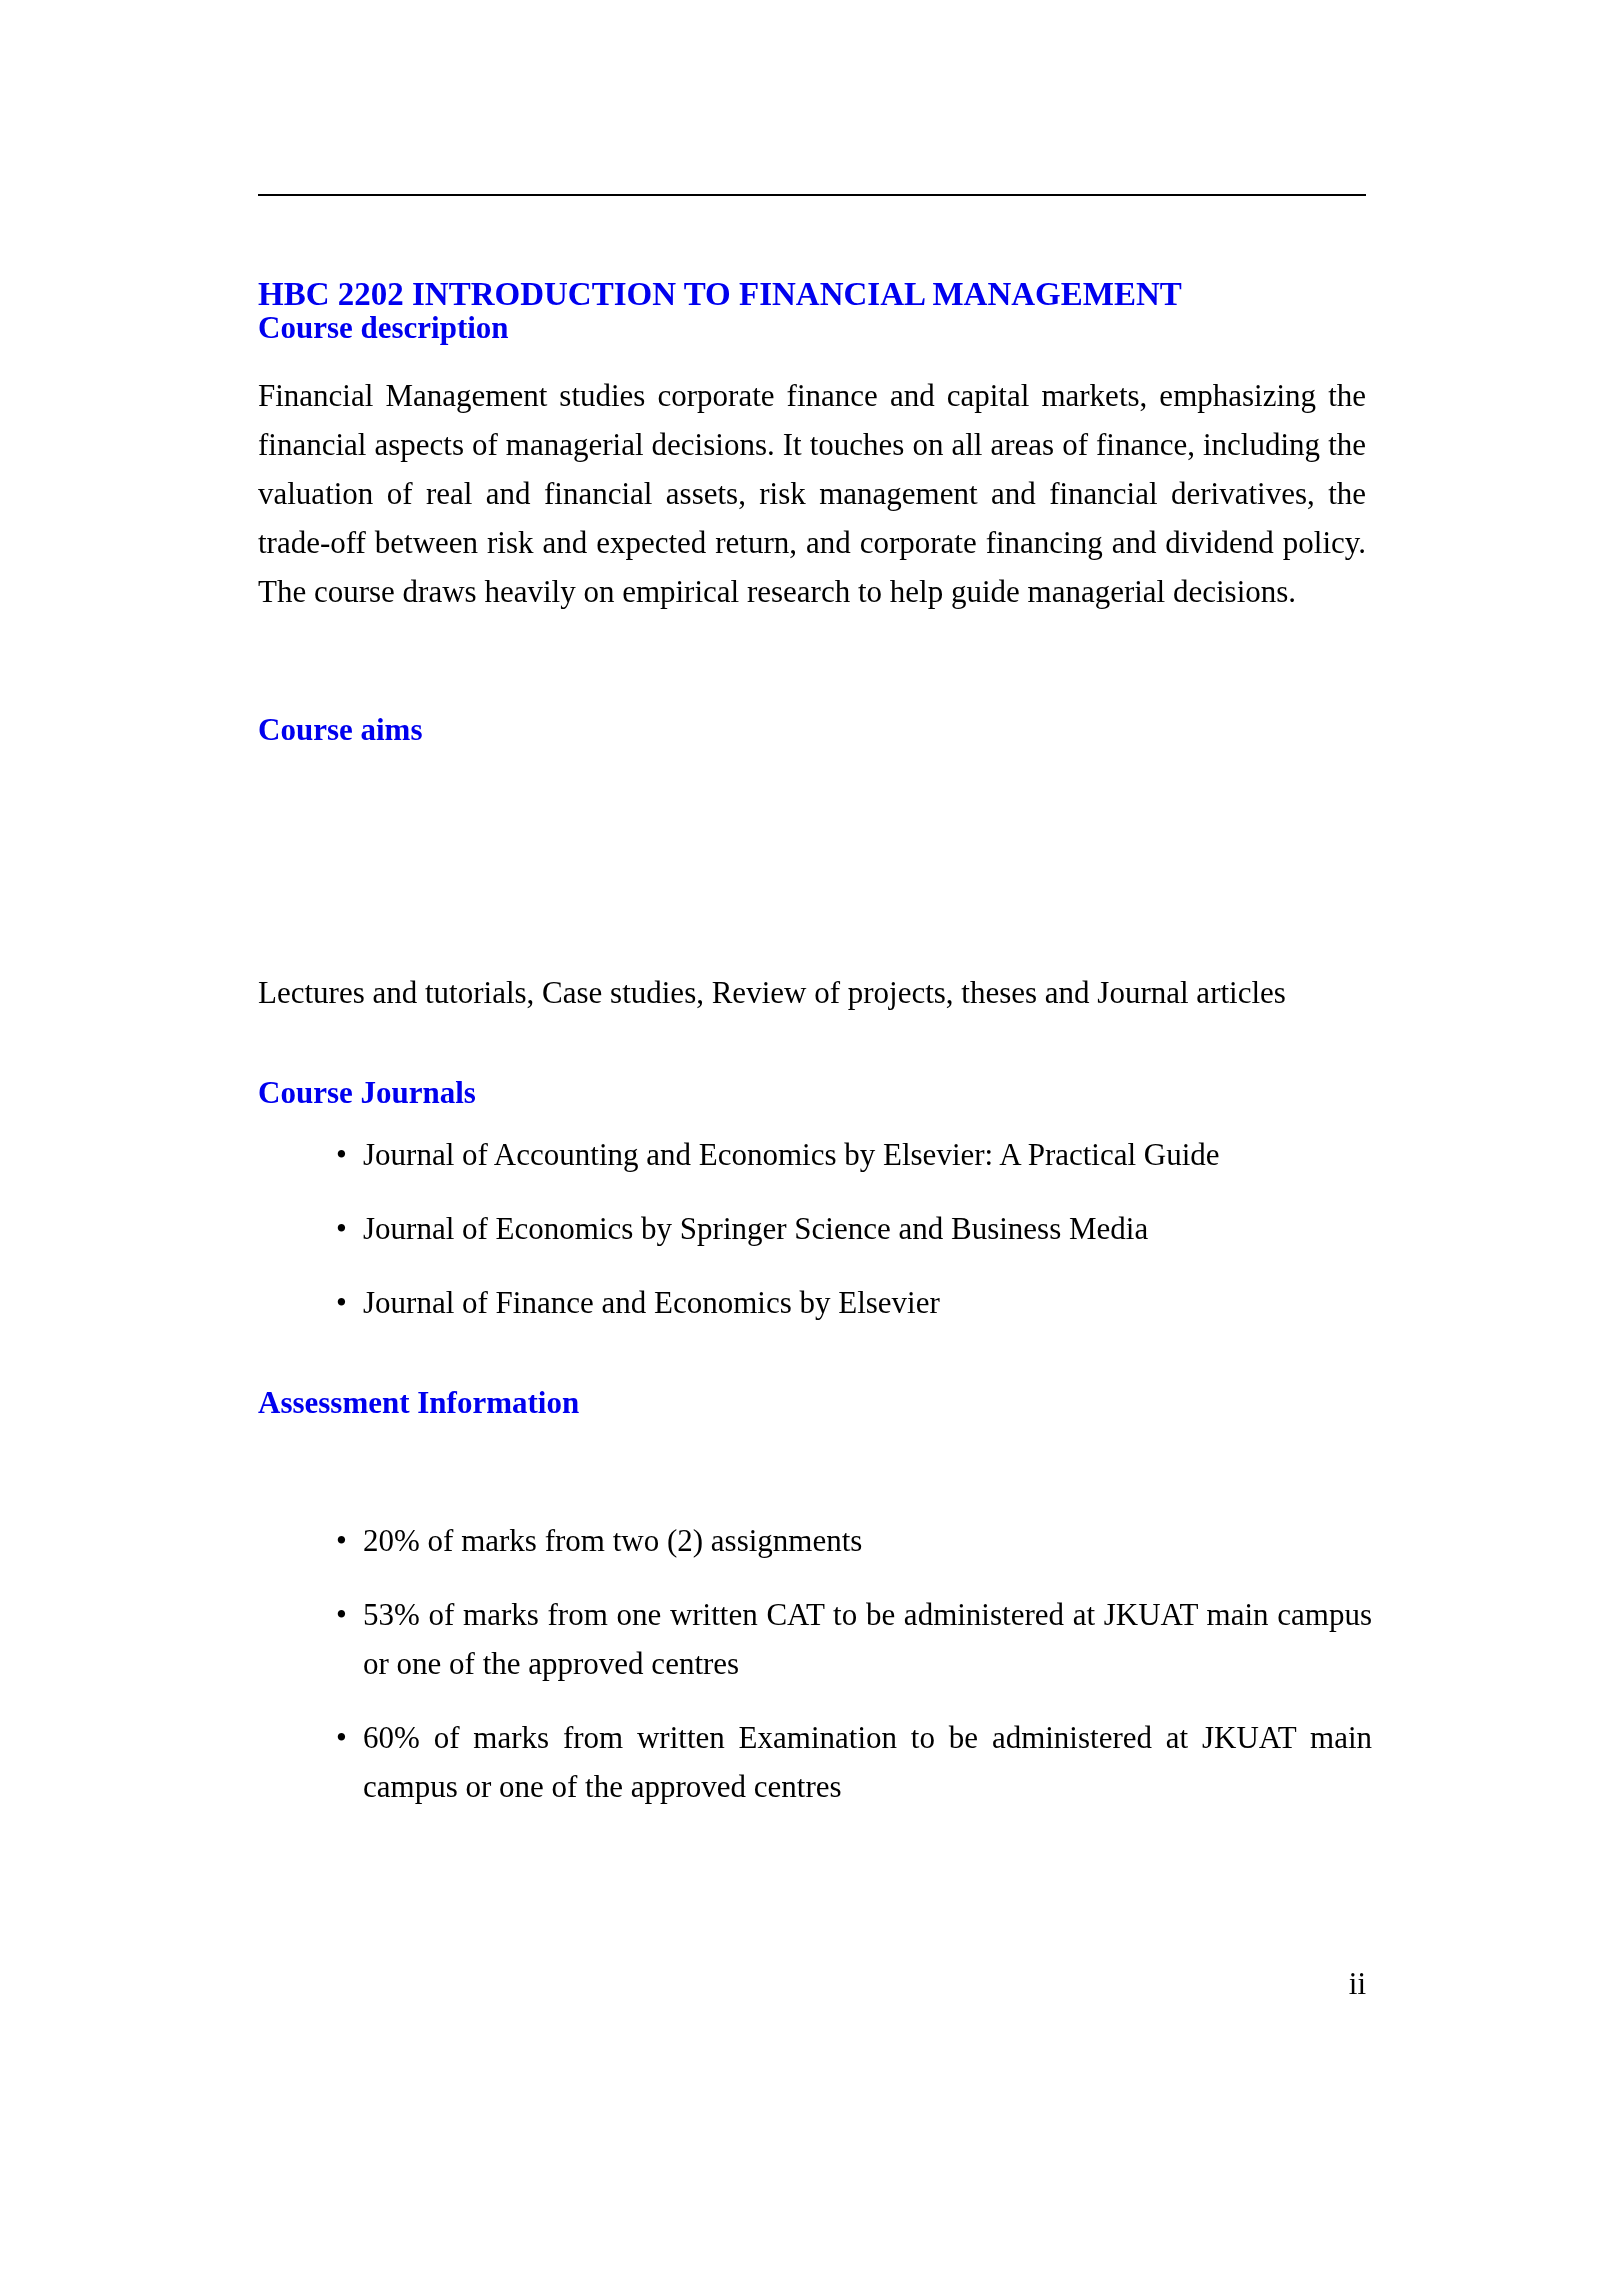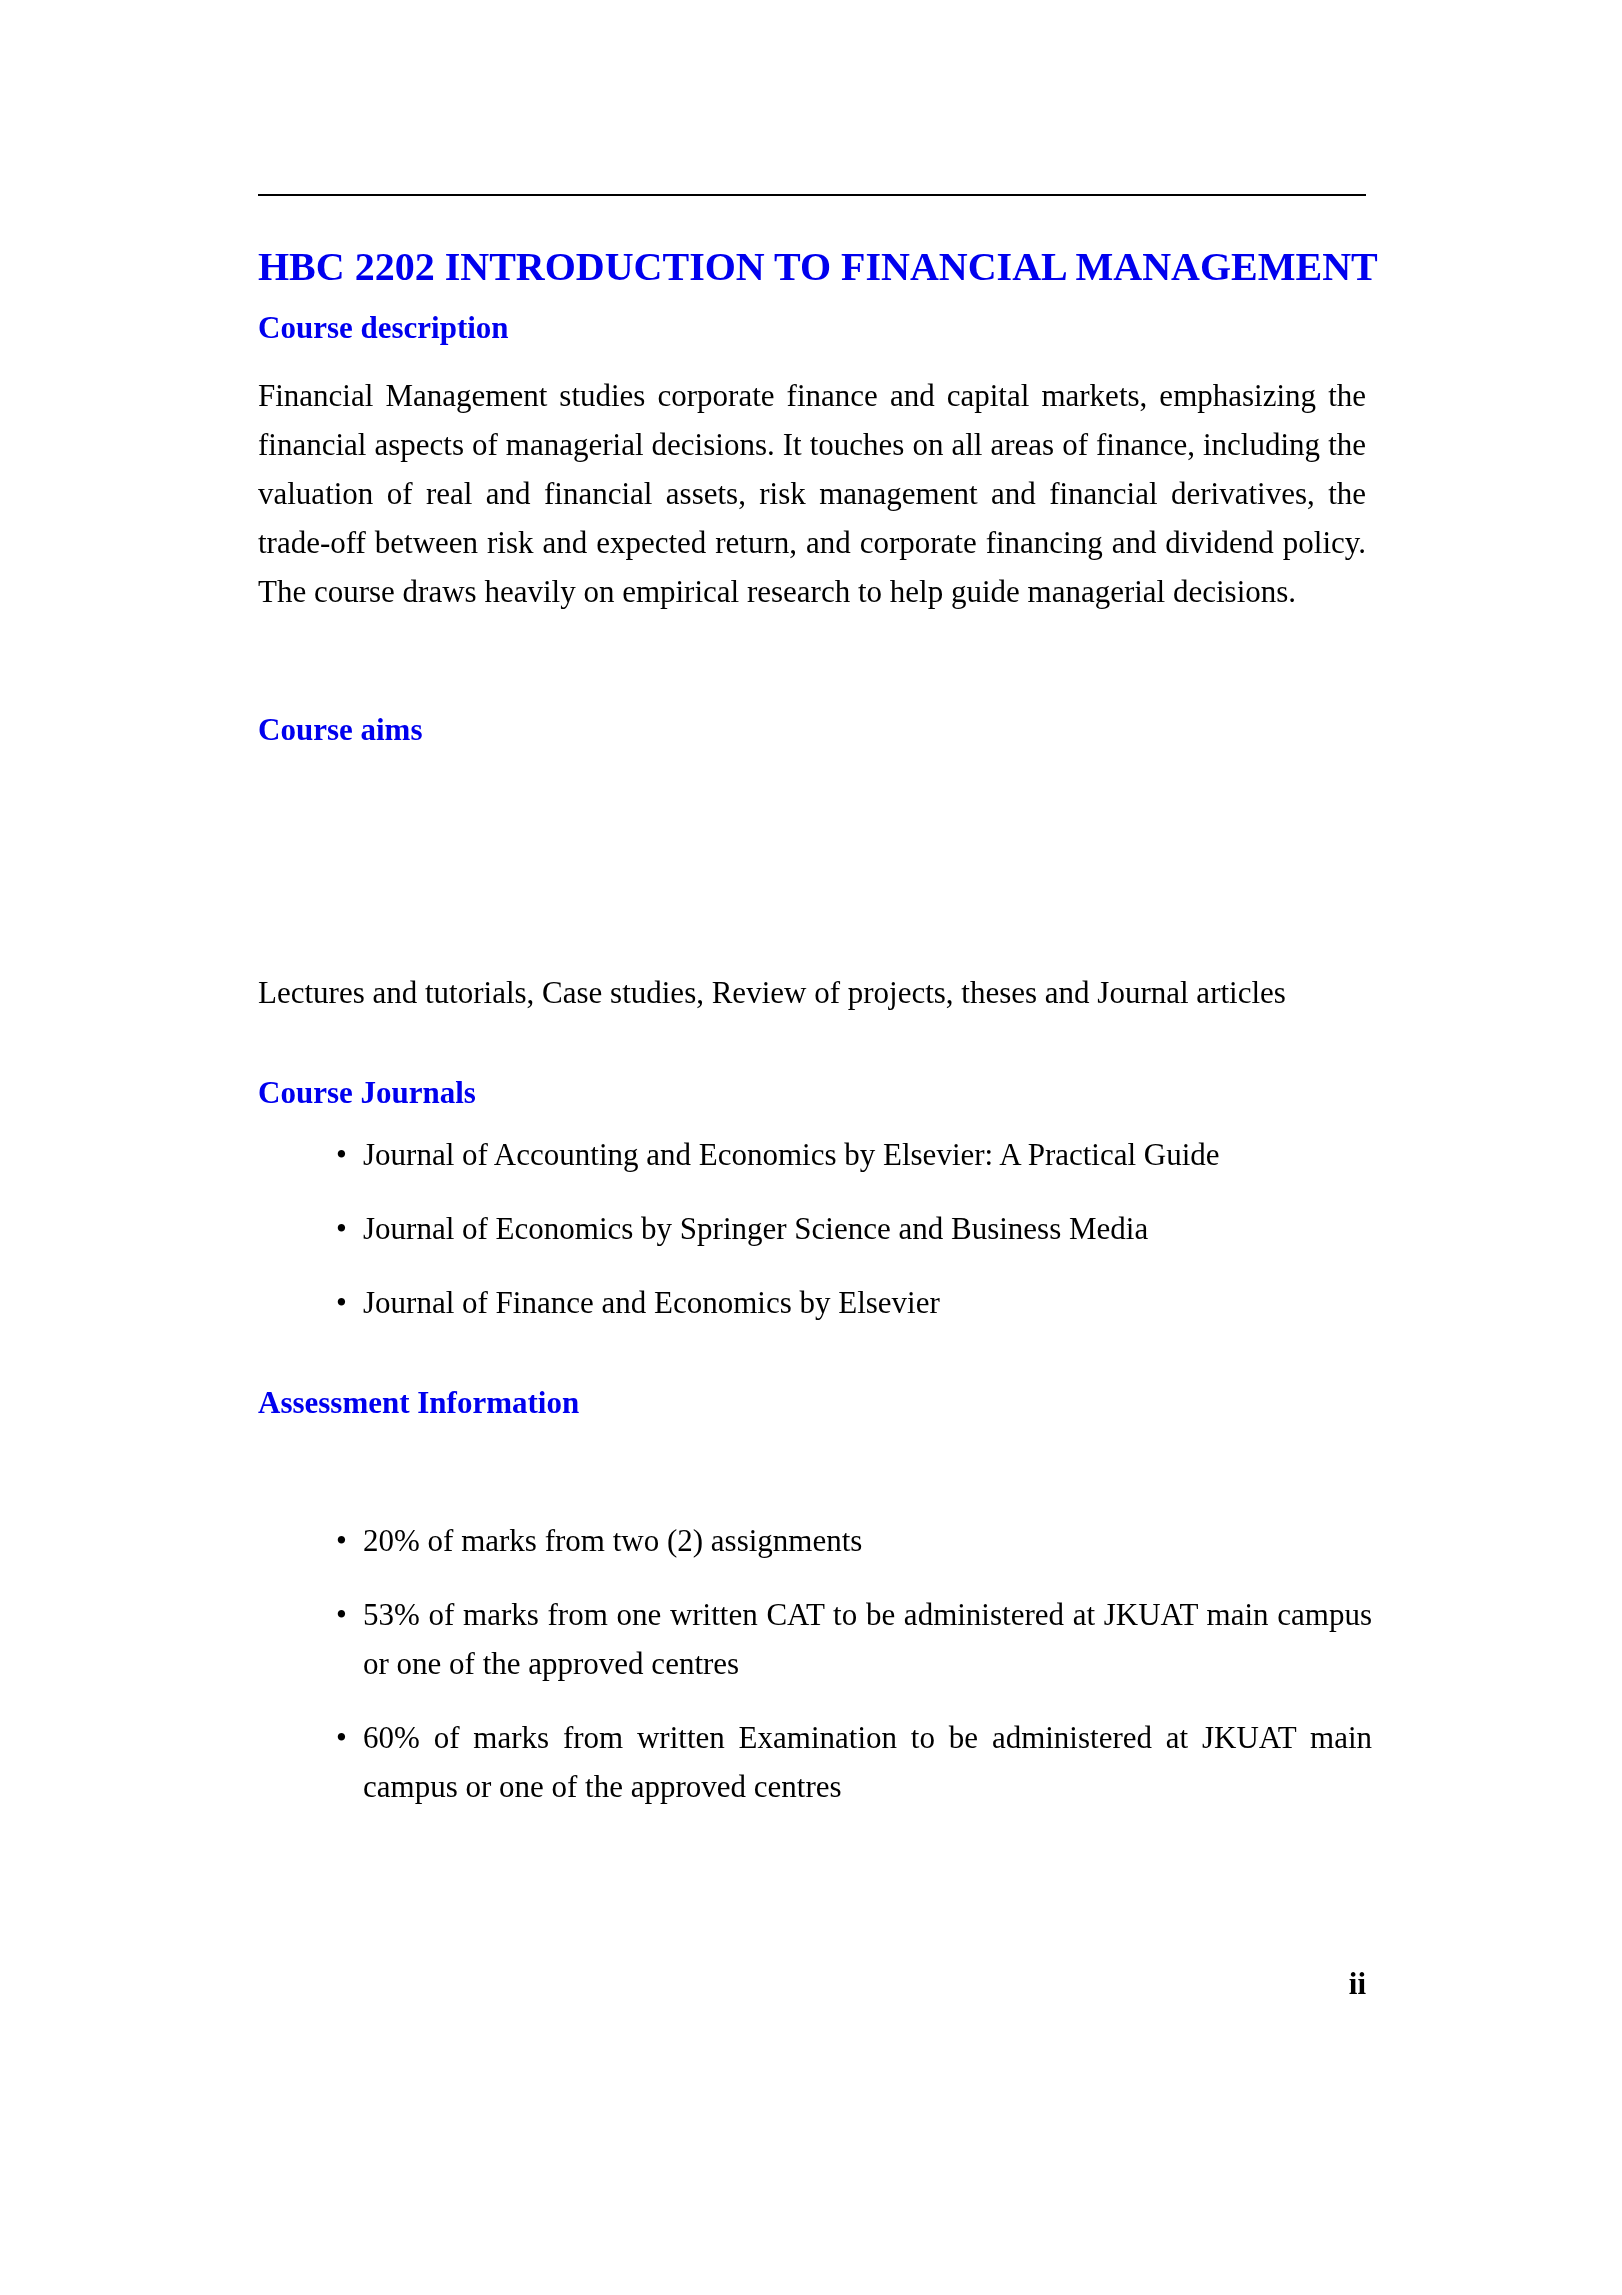--- a/index.html
+++ b/index.html
@@ -19,25 +19,26 @@
   .abs {
     position: absolute;
     left: 258px;
     width: 1108px;
   }
   .rule {
     border-top: 2px solid #000000;
     height: 0;
   }
   .doc-title {
-    font-size: 40px;
+    font-size: 33px;
     line-height: 39px;
     font-weight: bold;
     color: var(--heading-color, #0000EE);
     white-space: nowrap;
+    margin-top: 28px;
   }
   .sec-heading {
     font-size: 31px;
     line-height: 37px;
     font-weight: bold;
     color: var(--heading-color, #0000EE);
     white-space: nowrap;
   }
   .body-par {
     font-size: 31px;
@@ -64,21 +65,20 @@
   ul.blist li::before {
     content: "\2022";
     position: absolute;
     left: 72px;
     top: 0;
   }
   .page-number {
     font-size: 31px;
     line-height: 37px;
     text-align: right;
-    font-weight: bold;
   }
 </style>
 </head>
 <body>
 
 <div class="page">
 
   <div class="abs rule" style="top:194px;"></div>
 
   <div class="abs doc-title" style="top:247px;">HBC 2202 INTRODUCTION TO FINANCIAL MANAGEMENT</div>

